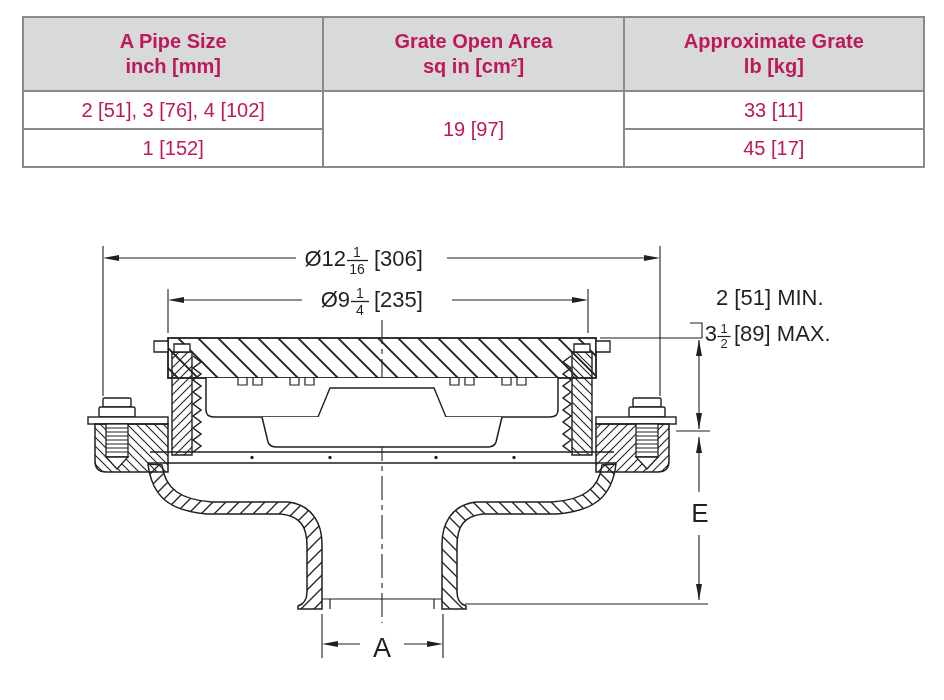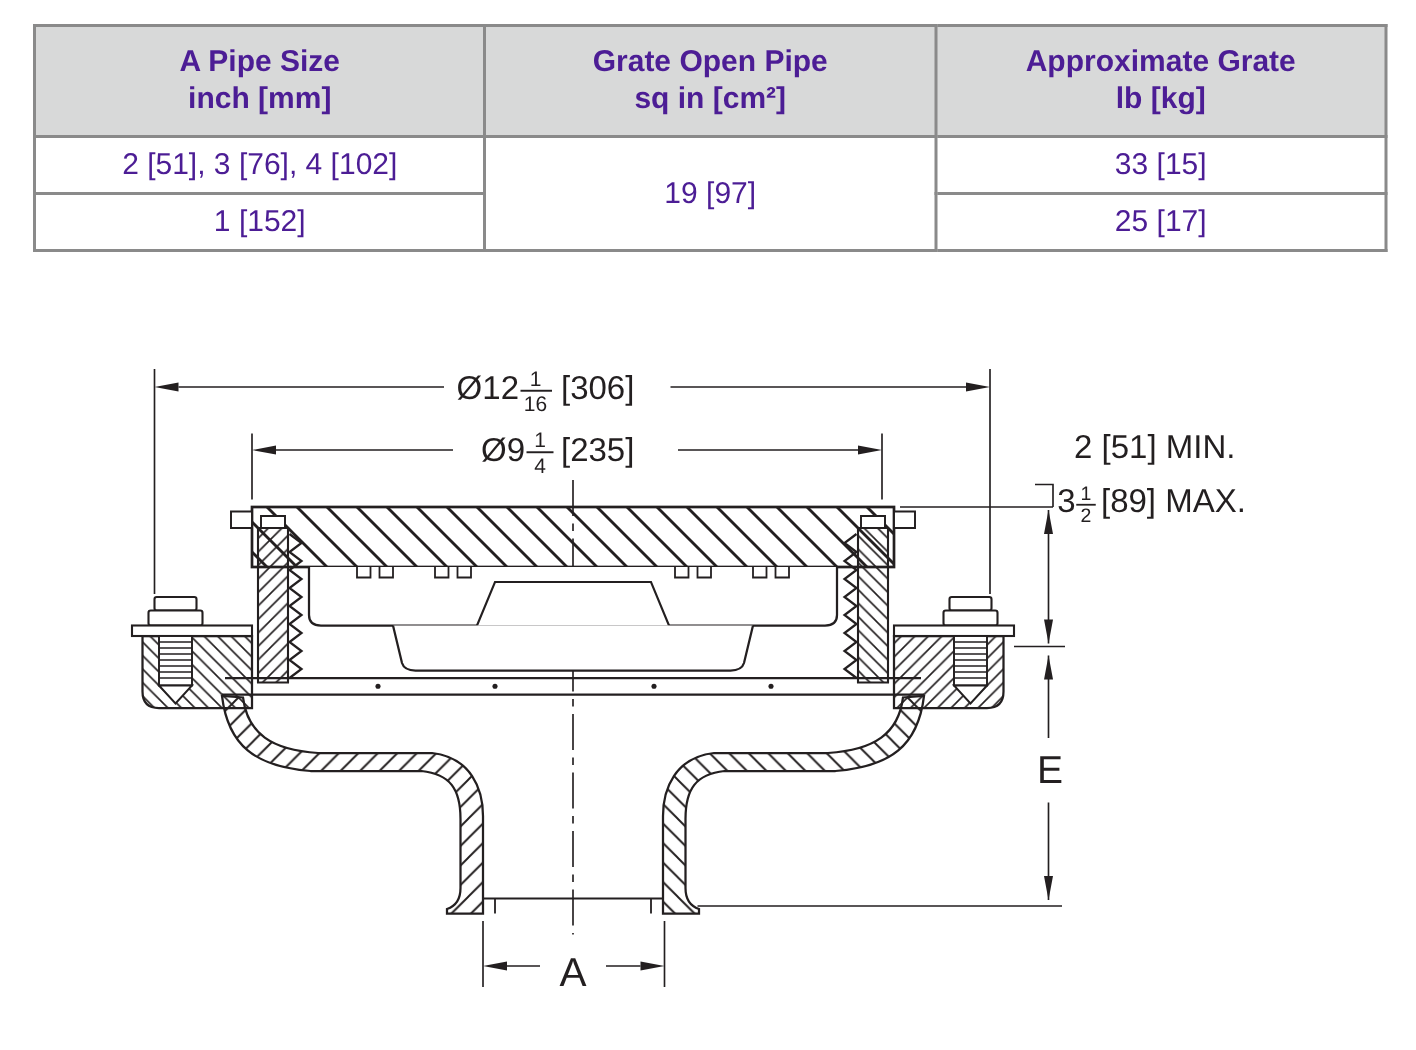--- a/index.html
+++ b/index.html
@@ -7,21 +7,21 @@
     position:relative;width:944px;height:700px;background:#ffffff;overflow:hidden;
     font-family:"Liberation Sans", sans-serif;color:#1d1d1d;
   }
   
   table.spec-table{
     position:absolute;left:22px;top:16px;width:903px;
     border-collapse:collapse;table-layout:fixed;
   }
   .spec-table th,.spec-table td{
     border:2px solid #8a8a8a;text-align:center;vertical-align:middle;
-    color:#4c1d95;padding:0;
+    color:#be185d;padding:0;
   }
   .spec-table th{
     background:#d8d9d9;height:72px;font-size:20px;font-weight:bold;line-height:25px;
   }
   .spec-table td{height:36px;font-size:20px;font-weight:normal;background:#ffffff;}
   
   svg.drawing{position:absolute;left:0;top:0;}
   .ln{stroke:#231f20;fill:none;}
   .dimtxt{fill:#231f20;font-family:"Liberation Sans",sans-serif;}
 </style>
@@ -31,38 +31,38 @@
 <div class="page">
 
   <table class="spec-table">
     <thead>
       <tr>
         <th>
           <div>A Pipe Size</div>
           <div>inch [mm]</div>
         </th>
         <th>
-          <div>Grate Open Pipe</div>
+          <div>Grate Open Area</div>
           <div>sq in [cm²]</div>
         </th>
         <th>
           <div>Approximate Grate</div>
           <div>lb [kg]</div>
         </th>
       </tr>
     </thead>
     <tbody>
       <tr>
         <td>2 [51], 3 [76], 4 [102]</td>
         <td rowspan="2">19 [97]</td>
-        <td>33 [15]</td>
+        <td>33 [11]</td>
       </tr>
       <tr>
         <td>1 [152]</td>
-        <td>25 [17]</td>
+        <td>45 [17]</td>
       </tr>
     </tbody>
   </table>
 
   <svg class="drawing" width="944" height="700" viewBox="0 0 944 700">
     <defs>
 
       <pattern id="hatchSlab" width="20" height="20" patternUnits="userSpaceOnUse">
         <path d="M-4,16 L4,24 M0,0 L20,20 M16,-4 L24,4" stroke="#231f20" stroke-width="1.9"></path>
       </pattern>

